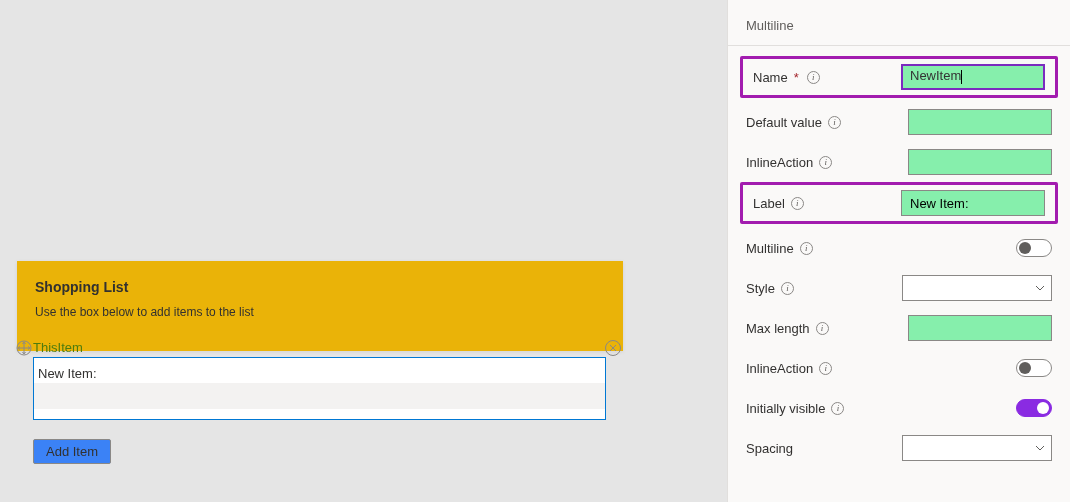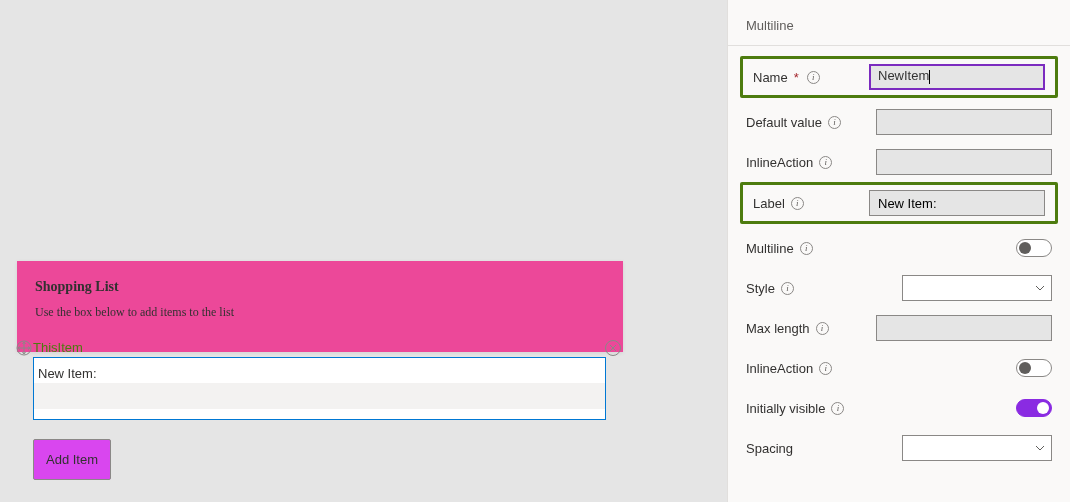--- a/index.html
+++ b/index.html
@@ -16,24 +16,23 @@
     .canvas-area {
       flex: 1;
       position: relative;
       background: #e5e5e5;
     }
     .card {
       position: absolute;
       top: 261px;
       left: 17px;
       width: 606px;
-      background: #ec4899;
+      background: #eab308;
       box-shadow: 0 1px 4px rgba(0,0,0,0.08);
       padding: 18px 18px 22px 18px;
-      font-family: Liberation Serif, serif;
     }
     .card-title {
       font-weight: 600;
       font-size: 14px;
       color: #323130;
       margin-bottom: 10px;
     }
     .card-sub {
       font-size: 12px;
       color: #323130;
@@ -79,23 +78,23 @@
       background: #f3f2f1;
       border: none;
       padding: 4px 8px;
       font-size: 13px;
       margin: 0 0 10px 0;
     }
     .add-btn {
       position: absolute;
       top: 439px;
       left: 33px;
-      background: #d946ef;
-      border: 1px solid #8a8886;
-      padding: 12px 12px;
+      background: #3b82f6;
+      border: 1px solid #8a8886;
+      padding: 4px 12px;
       font-size: 13px;
       color: #323130;
       border-radius: 2px;
       cursor: pointer;
     }
 
     
     .panel {
       width: 343px;
       background: #faf9f8;
@@ -160,26 +159,26 @@
       display: inline-flex;
       align-items: center; justify-content: center;
       font-size: 9px; color: #605e5c;
       font-style: italic;
       line-height: 1;
       font-family: Georgia, serif;
       margin-left: 2px;
     }
     .prop-control { padding-right: 6px; }
     .prop-input {
-      width: 176px;
+      width: 144px;
       height: 26px;
       border: 1px solid #8a8886;
       padding: 3px 8px;
       font-size: 13px;
-      background: #e5e5e5;
+      background: #86efac;
       font-family: inherit;
     }
     .prop-input.focused {
       border: 2px solid #7b2bbf;
       padding: 2px 7px;
     }
     .caret {
       display: inline-block;
       width: 1px; height: 14px;
       background: #000;
@@ -214,21 +213,21 @@
     .toggle.on {
       background: #8a2be2;
       border-color: #8a2be2;
     }
     .toggle.on .knob {
       background: #fff;
       left: auto; right: 2px;
     }
     
     .hl {
-      border: 3px solid #4d7c0f;
+      border: 3px solid #a21caf;
       position: relative;
       border-radius: 2px;
       padding: 3px 4px;
       margin-bottom: 4px;
     }
     .hl .prop-row { min-height: 30px; }
   </style>
 </head>
 <body>
 

